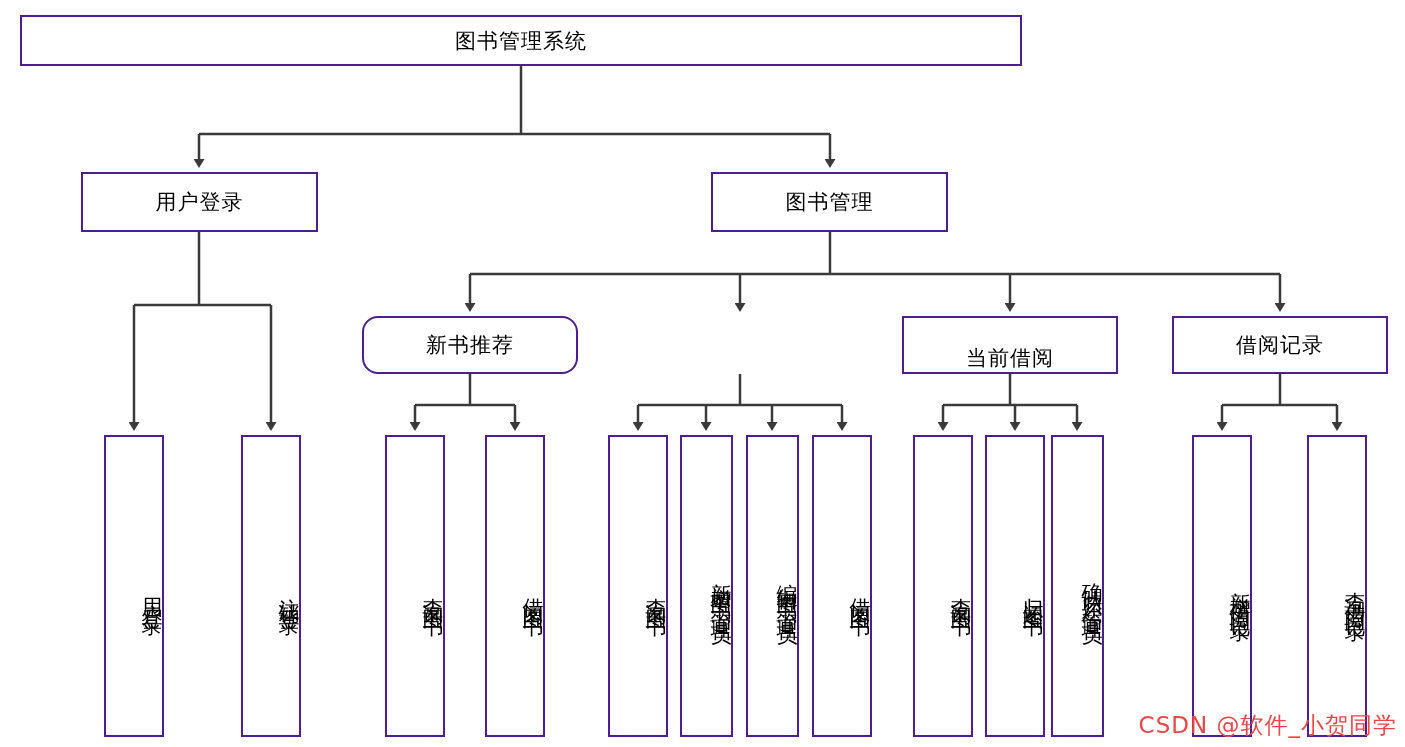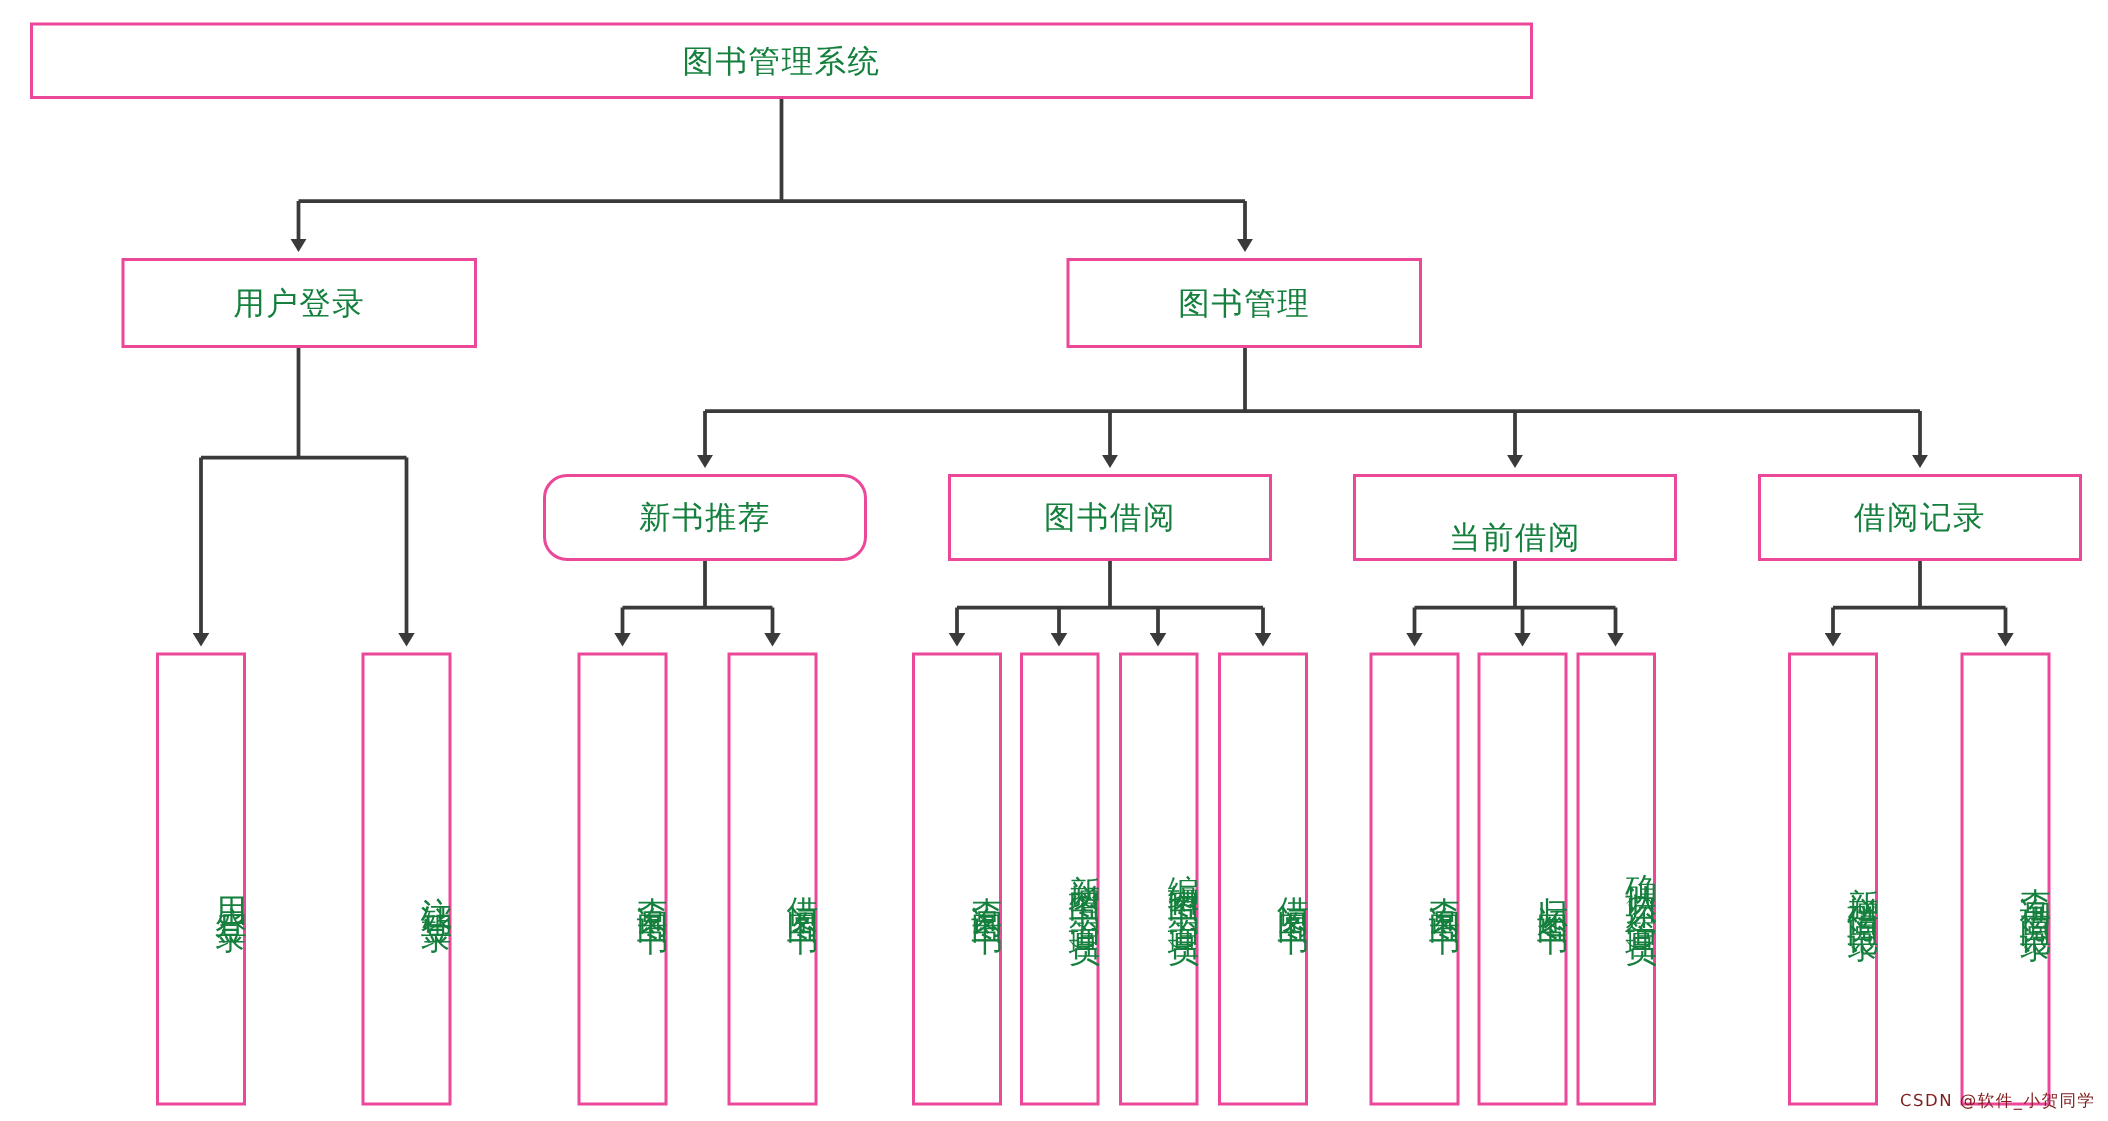--- a/index.html
+++ b/index.html
@@ -19,26 +19,25 @@
     position: absolute;
     left: 0;
     top: 0;
     width: 1405px;
     height: 747px;
   }
   .node {
     position: absolute;
     box-sizing: border-box;
     background: #ffffff;
-    border: 2px solid #ec4899;
+    border: 2px solid #4c1d95;
     display: flex;
     align-items: center;
     justify-content: center;
-    color: #15803d;
-    font-family: Liberation Mono, monospace;
+    color: #000000;
   }
   .node.h {
     font-size: 21px;
     letter-spacing: 1px;
   }
   .node.v {
     writing-mode: vertical-rl;
     text-orientation: upright;
     font-size: 21px;
     letter-spacing: 6px;
@@ -52,22 +51,22 @@
     white-space: nowrap;
   }
   .node.v .node-label {
     writing-mode: vertical-rl;
     text-orientation: upright;
   }
   #watermark {
     position: absolute;
     right: 8px;
     bottom: 6px;
-    font-size: 11px;
-    color: #7f1d1d;
+    font-size: 23px;
+    color: #ef4444;
     letter-spacing: 1px;
     white-space: nowrap;
     pointer-events: none;
   }
 </style>
 </head>
 <body>
 
 <div id="canvas">
 
@@ -128,23 +127,20 @@
   <div class="node h" style="left: 81px; top: 172px; width: 237px; height: 60px;">
     <span class="node-label">用户登录</span>
   </div>
   <div class="node h" style="left: 711px; top: 172px; width: 237px; height: 60px; text-align: right;">
     <span class="node-label">图书管理</span>
   </div>
 
   <div class="node h" style="left: 362px; top: 316px; width: 216px; height: 58px; border-radius: 16px;">
     <span class="node-label">新书推荐</span>
   </div>
-  <div class="node h" style="left: 632px; top: 316px; width: 216px; height: 58px;">
-    <span class="node-label">图书借阅</span>
-  </div>
   <div class="node h" style="left: 902px; top: 316px; width: 216px; height: 58px; align-items: flex-end;">
     <span class="node-label">当前借阅</span>
   </div>
   <div class="node h" style="left: 1172px; top: 316px; width: 216px; height: 58px;">
     <span class="node-label">借阅记录</span>
   </div>
 
   <div class="node v" style="left: 104px; top: 435px; width: 60px; height: 302px;">
     <span class="node-label">用户登录</span>
   </div>

